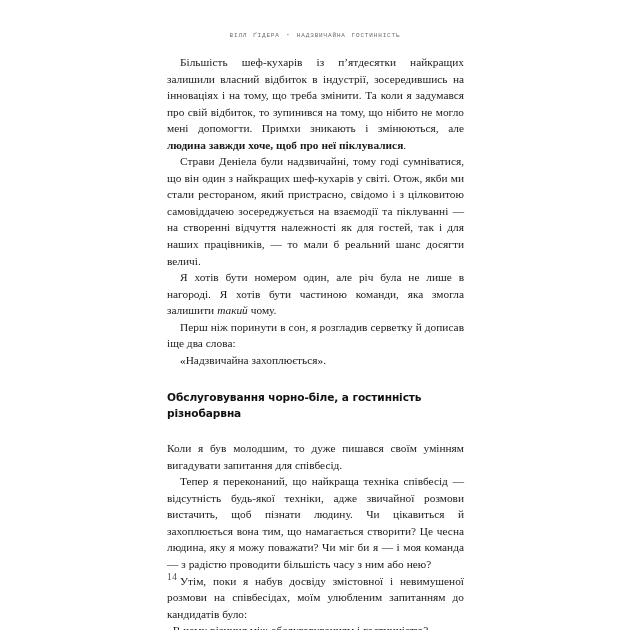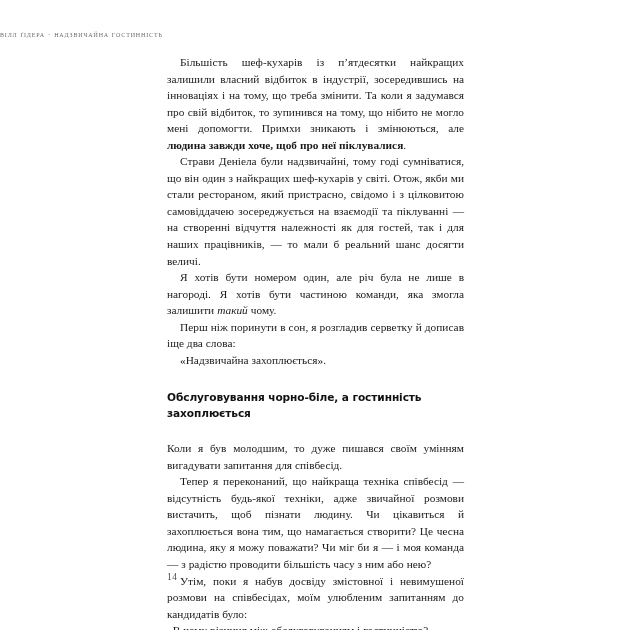--- a/index.html
+++ b/index.html
@@ -21,22 +21,22 @@
     height: 630px;
     box-sizing: border-box;
     background: #ffffff;
   }
 
   .running-head {
     position: absolute;
     left: 0;
     right: 0;
     top: 30px;
-    text-align: left;
-    font-family: Liberation Serif, serif;
+    text-align: center;
+    font-family: Liberation Mono, monospace;
     font-size: 8.1px;
     letter-spacing: 0.85px;
     color: #6d6d6d;
     font-variant: small-caps;
     text-transform: lowercase;
     white-space: nowrap;
   }
   
   .running-head {
     font-variant-caps: small-caps;
@@ -104,21 +104,21 @@
     <p class="body">Страви Деніела були надзвичайні, тому годі сумніватися, що він один з найкращих шеф-кухарів у світі. Отож, якби ми стали рестораном, який пристрасно, свідомо і з цілковитою самовіддачею зосереджується на взаємодії та піклуванні — на створенні відчуття належності як для гостей, так і для наших працівників, — то мали б реальний шанс досягти величі.</p>
 
     <p class="body"><span>Я хотів бути номером один, але річ була не лише в нагороді. Я хотів бути частиною команди, яка змогла залишити </span><i class="em">такий</i><span> чому.</span></p>
 
     <p class="body">Перш ніж поринути в сон, я розгладив серветку й дописав іще два слова:</p>
 
     <p class="body">«Надзвичайна захоплюється».</p>
 
     <div class="gap-before-heading"></div>
 
-    <h2 class="heading">Обслуговування чорно-біле, а гостинність захоплюється</h2>
+    <h2 class="heading">Обслуговування чорно-біле, а гостинність різнобарвна</h2>
 
     <div class="gap-after-heading"></div>
 
     <p class="body noindent">Коли я був молодшим, то дуже пишався своїм умінням вигадувати запитання для співбесід.</p>
 
     <p class="body">Тепер я переконаний, що найкраща техніка співбесід — відсутність будь-якої техніки, адже звичайної розмови вистачить, щоб пізнати людину. Чи цікавиться й захоплюється вона тим, що намагається створити? Це чесна людина, яку я можу поважати? Чи міг би я — і моя команда — з радістю проводити більшість часу з ним або нею?</p>
 
     <p class="body">Утім, поки я набув досвіду змістовної і невимушеної розмови на співбесідах, моїм улюбленим запитанням до кандидатів було:</p>
 
     <p class="body noindent">«В чому різниця між обслуговуванням і гостинністю?».</p>

